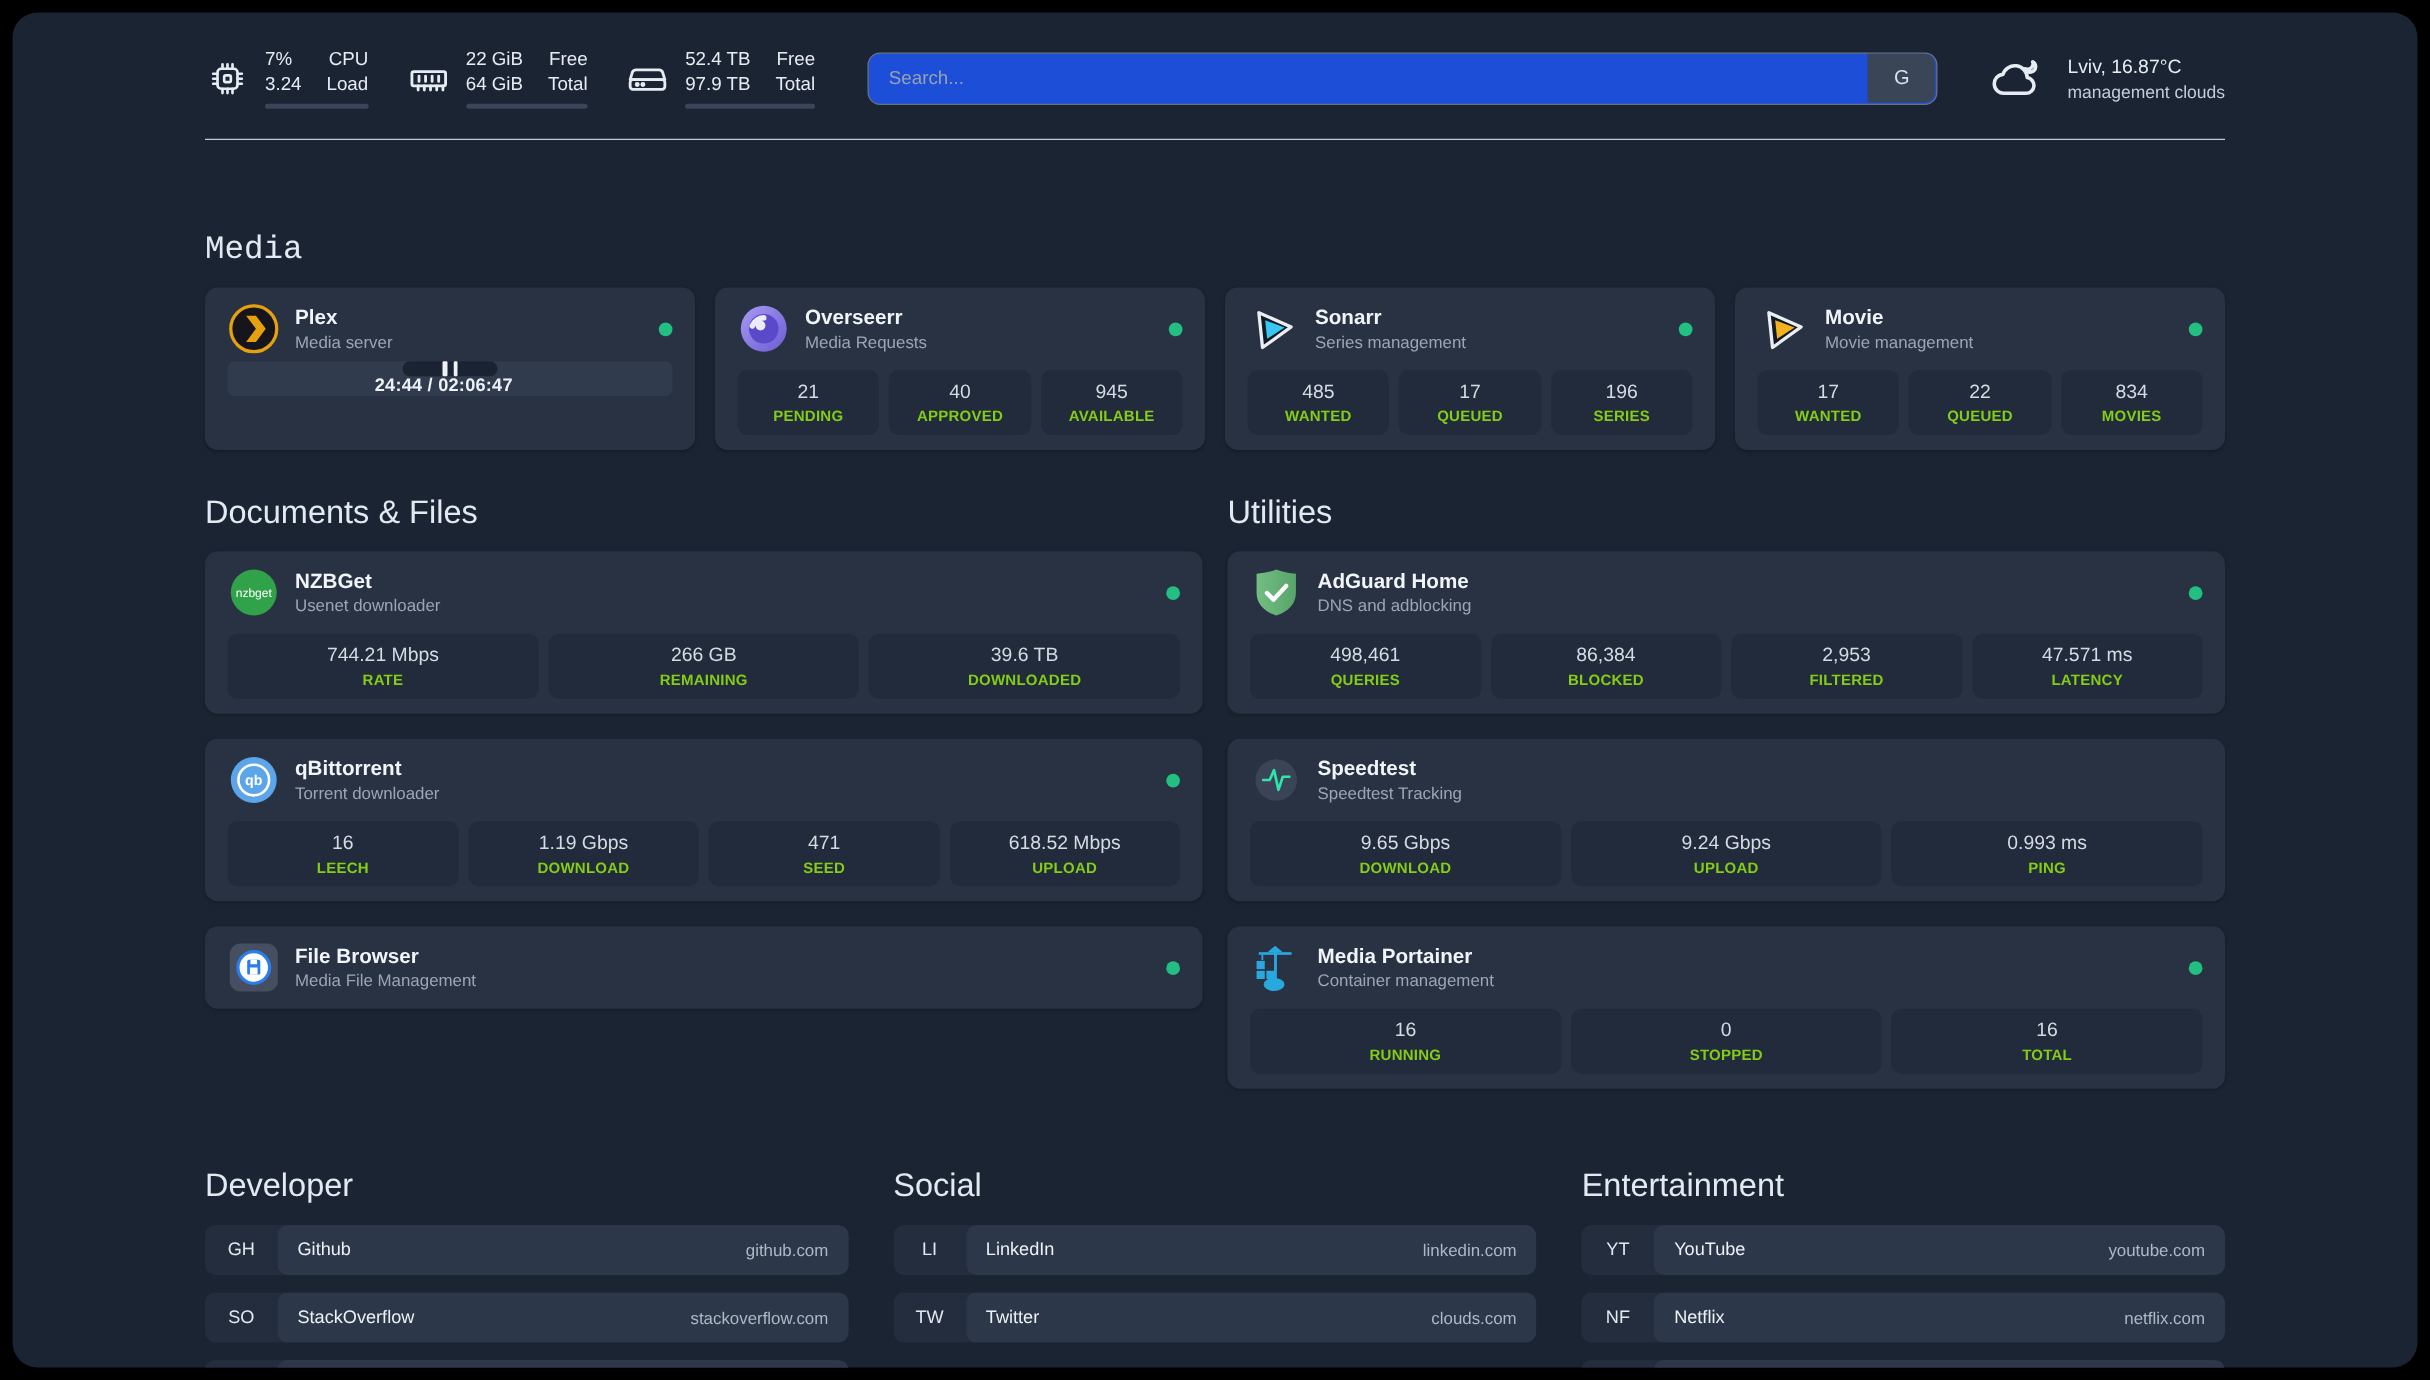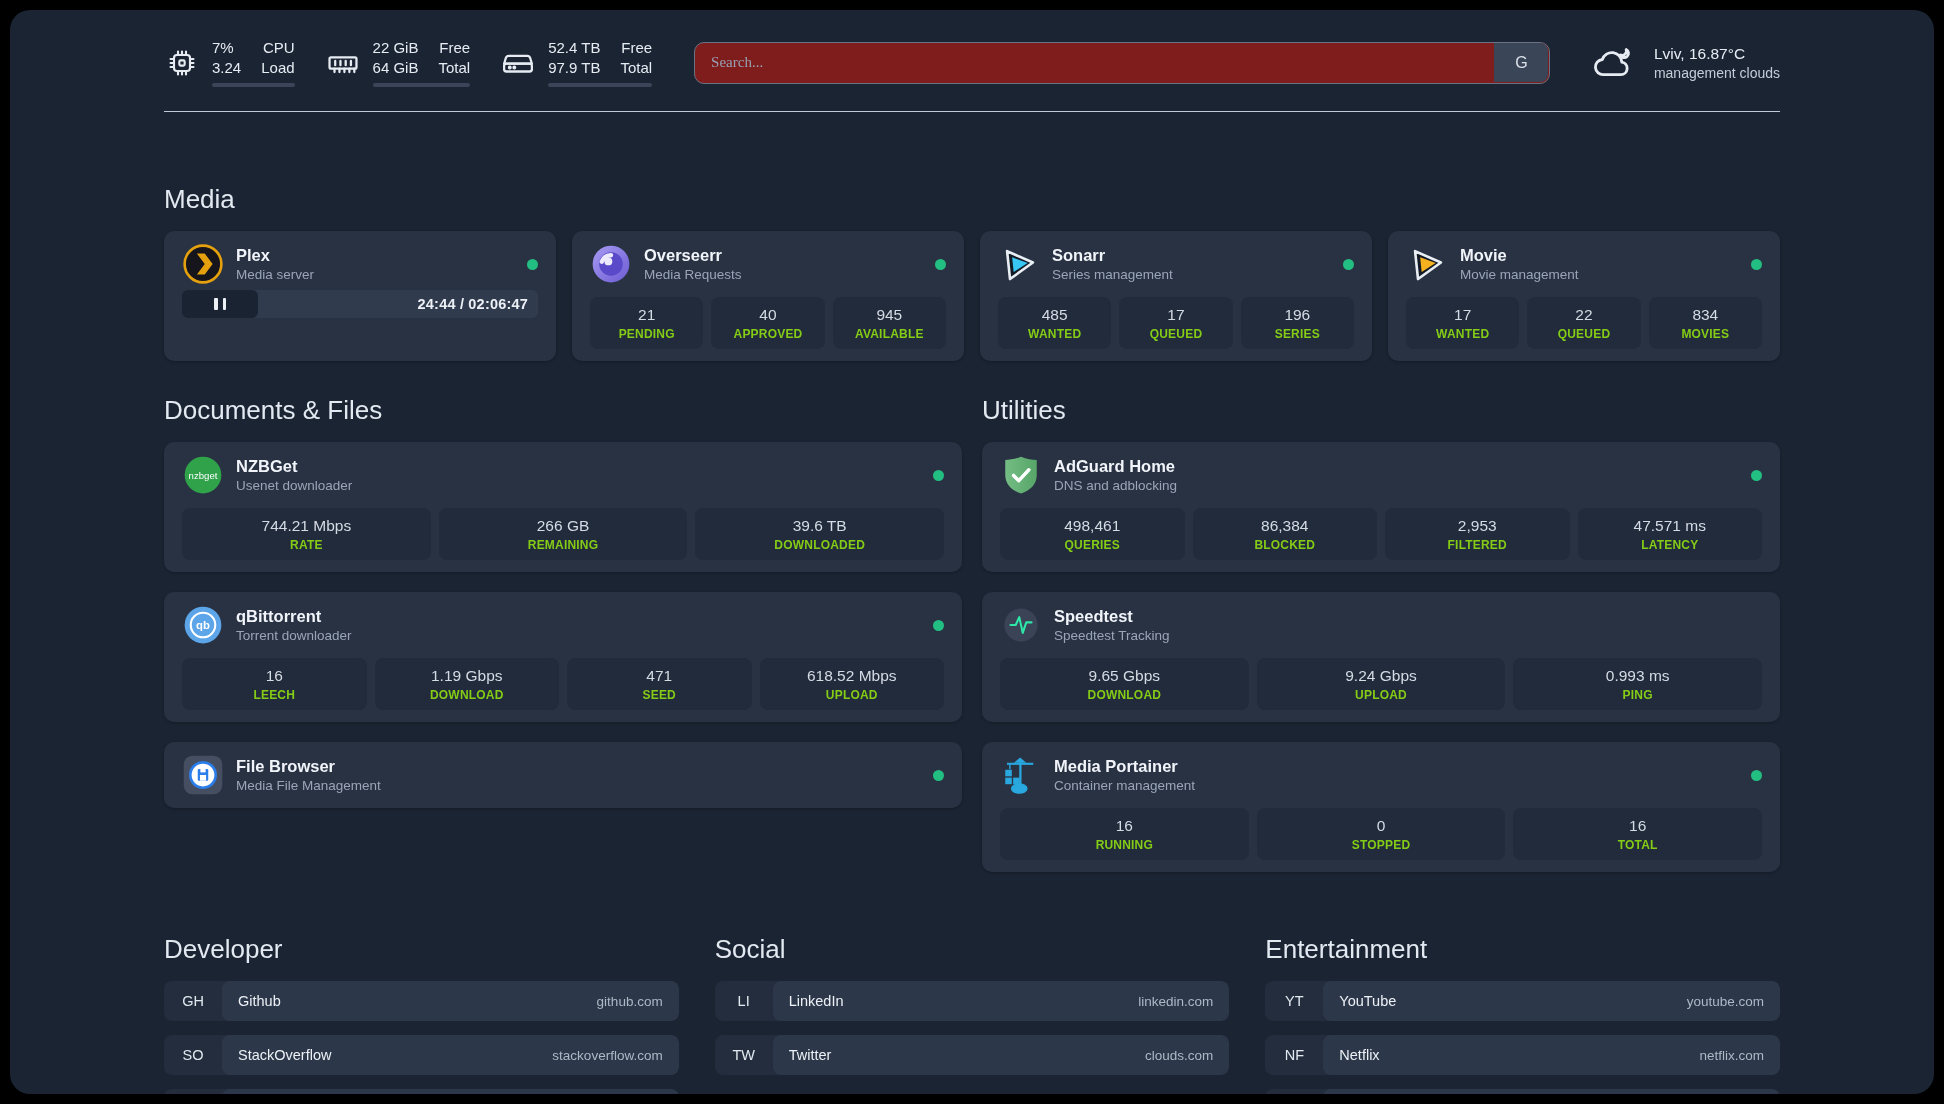--- a/index.html
+++ b/index.html
@@ -26,46 +26,46 @@
   .res-icon { width:36px; height:36px; display:flex; align-items:center; justify-content:center; flex:none; }
   .res-grid { display:grid; grid-template-columns:auto auto; column-gap:20px; font-size:15px; line-height:1.3; }
   .res-grid .v { text-align:left; white-space:nowrap; }
   .res-grid .l { text-align:right; white-space:nowrap; }
   .res-bar { grid-column:1/3; margin-top:6px; height:4px; background:#3A4559; border-radius:2px; overflow:hidden; }
   .res-fill { height:100%; background:#98A2B3; border-radius:2px; }
 
   .search { flex:1; margin:0 42px; position:relative; height:42px; }
   .search input {
     width:100%; height:100%;
-    background:#7f1d1d;
+    background:#1d4ed8;
     border:1.5px solid #6A7383;
     border-radius:10px;
     color:#E7ECF3; font-size:15px;
     padding:0 70px 0 16px;
-    font-family:Liberation Serif, serif;
+    font-family:Liberation Sans, sans-serif;
     outline:none;
   }
   .search input::placeholder { color:#97A1B2; }
   .search .provider {
     position:absolute; right:1.5px; top:1.5px; bottom:1.5px; width:54px;
     background:#3B4558; border-radius:0 8px 8px 0;
     display:flex; align-items:center; justify-content:center;
     color:#DCE2EA; font-size:16px; cursor:pointer;
   }
 
   .weather { display:flex; align-items:center; gap:22px; color:#E7ECF3; }
   .weather-icon { width:40px; height:40px; flex:none; }
   .weather-title { font-size:15.5px; }
   .weather-sub { font-size:14px; color:#C4CCD8; margin-top:2px; }
 
   .divider { height:1px; background:#D5DCE6; opacity:.9; margin-top:24px; }
 
   
   .section-title { font-size:26px; font-weight:500; color:#E3E9F1; margin:0 0 16px 0; }
-  .media-title { margin-top:72px; }
+  .media-title { margin-top:72px;font-family:Liberation Mono, monospace; }
 
   .media-grid { display:grid; grid-template-columns:repeat(4,1fr); gap:16px; }
 
   .card {
     background:#283243;
     border-radius:10px;
     padding:12px 18px;
     box-shadow:0 1px 3px rgba(0,0,0,.25);
   }
   .card-head { display:flex; align-items:center; gap:12px; }
@@ -81,21 +81,21 @@
   .stat-label { font-size:12px; font-weight:700; color:#84cc16; margin-top:3px; letter-spacing:.2px; white-space:nowrap; }
 
   
   .np-row {
     margin-top:10px; height:26px; background:#303B4E; border-radius:6px;
     display:flex; align-items:center; justify-content:space-between;
     padding:0 9px; font-size:13.5px; color:#E2E8F0;
   }
   .np-prog {
     margin-top:5px; height:28px; background:#303B4E; border-radius:6px;
-    display:flex; align-items:center; justify-content:space-between;
+    display:flex; align-items:center; justify-content:space-between;flex-direction:column;
   }
   .pause-btn {
     width:76px; height:28px; background:#1A2331; border-radius:6px;
     display:flex; align-items:center; justify-content:center; gap:5px; cursor:pointer;
   }
   .pause-btn i { width:3.5px; height:12px; background:#EDF1F6; border-radius:1px; display:block; }
   .np-time { font-size:14.5px; font-weight:700; color:#EDF1F6; padding-right:10px; letter-spacing:.2px; }
 
   
   .two-col { display:grid; grid-template-columns:1fr 1fr; gap:20px; margin-top:34px; align-items:start; }

